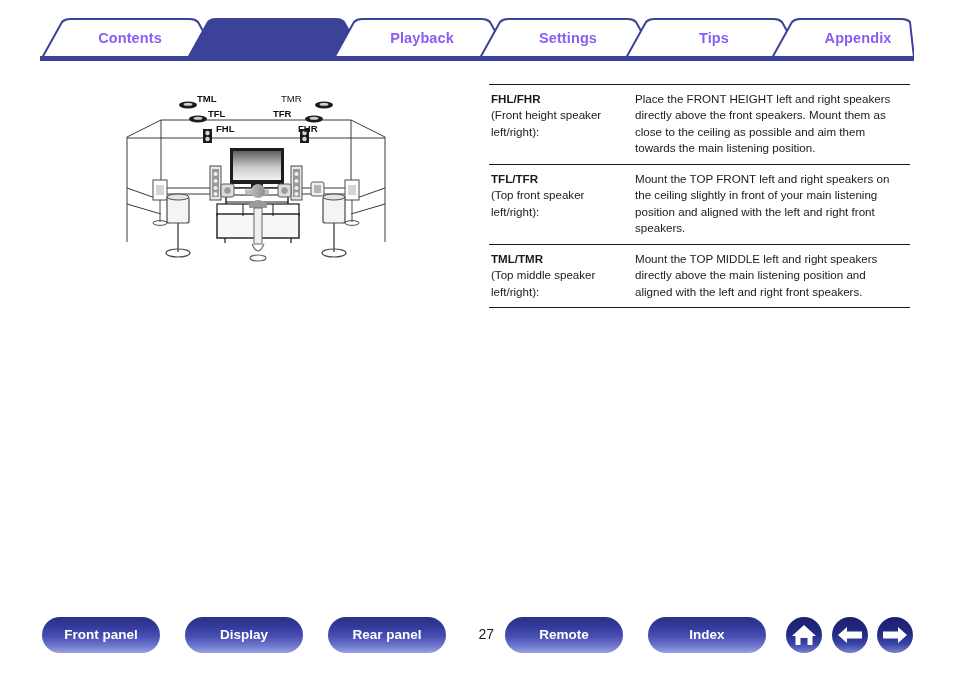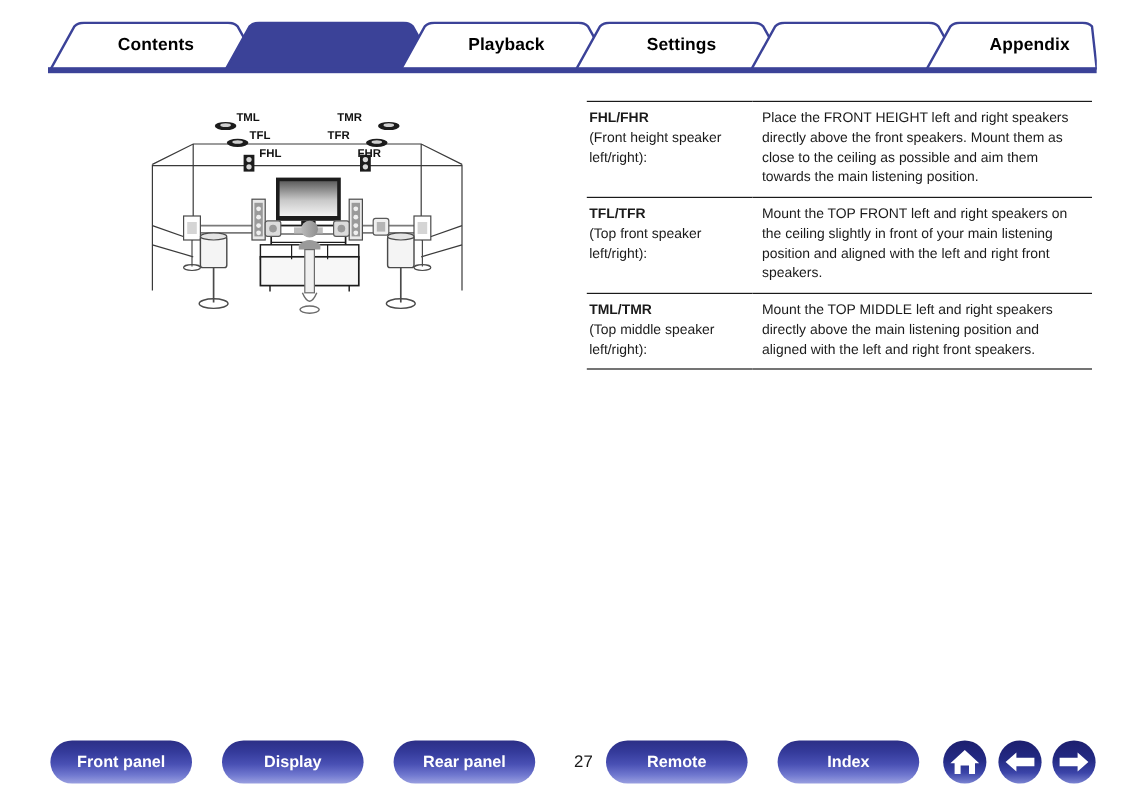--- a/index.html
+++ b/index.html
@@ -26,21 +26,21 @@
   }
   #tabbar svg { display: block; }
   .tab-label {
     position: absolute;
     top: 0;
     height: 40px;
     line-height: 40px;
     text-align: center;
     font-size: 14.5px;
     font-weight: bold;
-    color: #000000;
+    color: #8b5cf6;
     letter-spacing: 0.1px;
     white-space: nowrap;
     cursor: pointer;
   }
   .tab-label.active { color: #ffffff; }
 
   
   #diagram {
     position: absolute;
     left: 125px;
@@ -127,20 +127,21 @@
     <path d="M440,40 L460,4 Q463,1 468,1 L588,1 Q593,1 596,4 L616,40" fill="#ffffff" stroke="#3b4298" stroke-width="2" stroke-linejoin="round"></path>
     <path d="M586,40 L606,4 Q609,1 614,1 L734,1 Q739,1 742,4 L762,40" fill="#ffffff" stroke="#3b4298" stroke-width="2" stroke-linejoin="round"></path>
     <path d="M732,40 L752,4 Q755,1 760,1 L862,1 Q867,1 870,4 L874,40" fill="#ffffff" stroke="#3b4298" stroke-width="2" stroke-linejoin="round"></path>
 
     <rect x="0" y="38" width="874" height="5" fill="#3b4298"></rect>
   </svg>
 
   <div class="tab-label" style="left:30px; width:120px;">Contents</div>
   <div class="tab-label" style="left:322px; width:120px;">Playback</div>
   <div class="tab-label" style="left:468px; width:120px;">Settings</div>
+  <div class="tab-label" style="left:614px; width:120px;">Tips</div>
   <div class="tab-label" style="left:758px; width:120px;">Appendix</div>
 </div>
 
 <div id="diagram">
   <svg width="262" height="175" viewBox="0 0 262 175">
     <defs>
       <linearGradient id="tvScreen" x1="0" y1="0" x2="0" y2="1">
         <stop offset="0%" stop-color="#5e5e5e"></stop>
         <stop offset="55%" stop-color="#c9c9c9"></stop>
         <stop offset="100%" stop-color="#f2f2f2"></stop>
@@ -279,21 +280,21 @@
       <rect x="129" y="116" width="8" height="36" fill="#f0f0f0" stroke="#6a6a6a" stroke-width="1"></rect>
       <path d="M127,152 Q133,166 139,152" fill="none" stroke="#6a6a6a" stroke-width="1.2"></path>
       <ellipse cx="133" cy="166" rx="8" ry="3" fill="none" stroke="#6a6a6a" stroke-width="1.2"></ellipse>
     </g>
   </svg>
 
   
   <div style="position:absolute; left:72px; top:1px; font-size:9.5px; font-weight:bold; color:#111;">TML</div>
   <div style="position:absolute; left:83px; top:16px; font-size:9.5px; font-weight:bold; color:#111;">TFL</div>
   <div style="position:absolute; left:91px; top:31px; font-size:9.5px; font-weight:bold; color:#111;">FHL</div>
-  <div style="position:absolute; left:156px; top:1px; font-size:9.5px; font-weight:bold; color:#111;">TMR</div>
+  <div style="position:absolute; left:156px; top:1px; font-size:9.5px; font-weight:normal; color:#111;">TMR</div>
   <div style="position:absolute; left:148px; top:16px; font-size:9.5px; font-weight:bold; color:#111;text-align:center;">TFR</div>
   <div style="position:absolute; left:137px; top:31px; font-size:9.5px; font-weight:bold; color:#111;padding-left:36px;">FHR</div>
 </div>
 
 <table id="spec-table">
   <tbody>
     <tr>
       <td class="col-term">
         <span class="term-code">FHL/FHR</span>
         <span class="term-desc">(Front height speaker left/right):</span>

